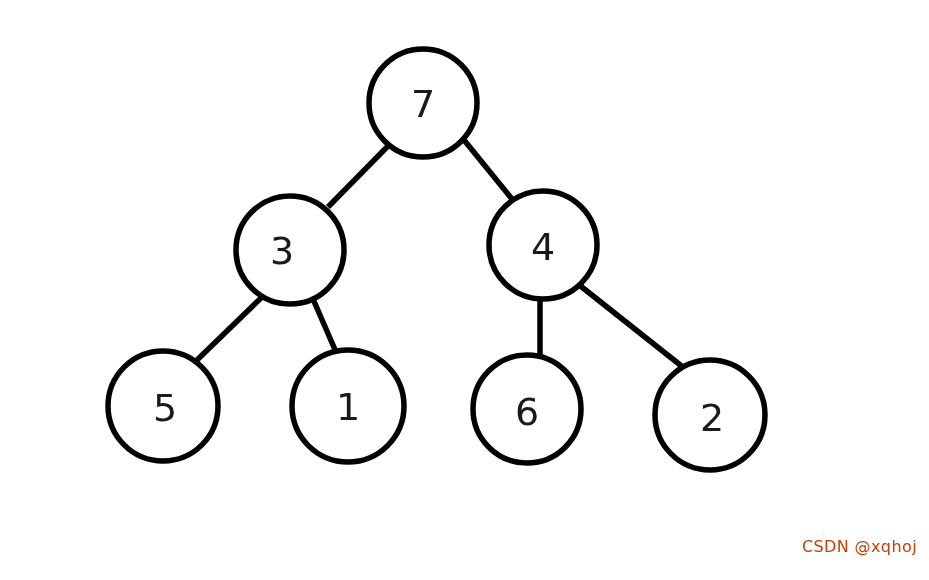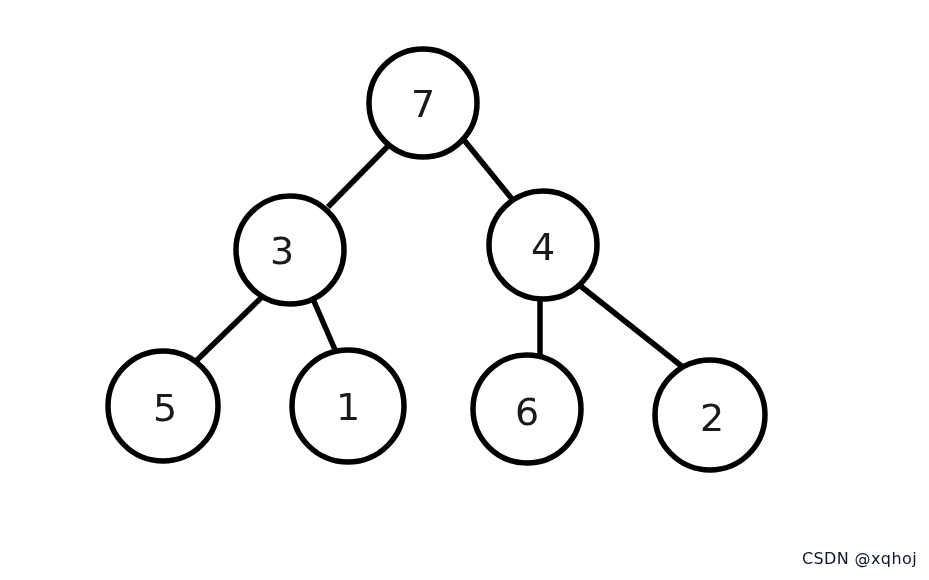--- a/index.html
+++ b/index.html
@@ -42,24 +42,24 @@
     font-family: "DejaVu Sans", sans-serif;
     font-size: 38px;
     fill: #1a1a1a;
     text-anchor: middle;
     dominant-baseline: central;
     paint-order: normal;
   }
   .watermark {
     position: absolute;
     right: 12px;
-    bottom: 12px;
+    bottom: 24px;
     font-family: "DejaVu Sans", sans-serif;
     font-size: 16px;
-    color: #0f172a;
+    color: #c2410c;
     letter-spacing: 0.4px;
     user-select: none;
     white-space: nowrap;
   }
 </style>
 </head>
 <body>
 
 <div id="canvas-wrap">
   <svg class="tree" viewBox="0 0 929 580" xmlns="http://www.w3.org/2000/svg">

